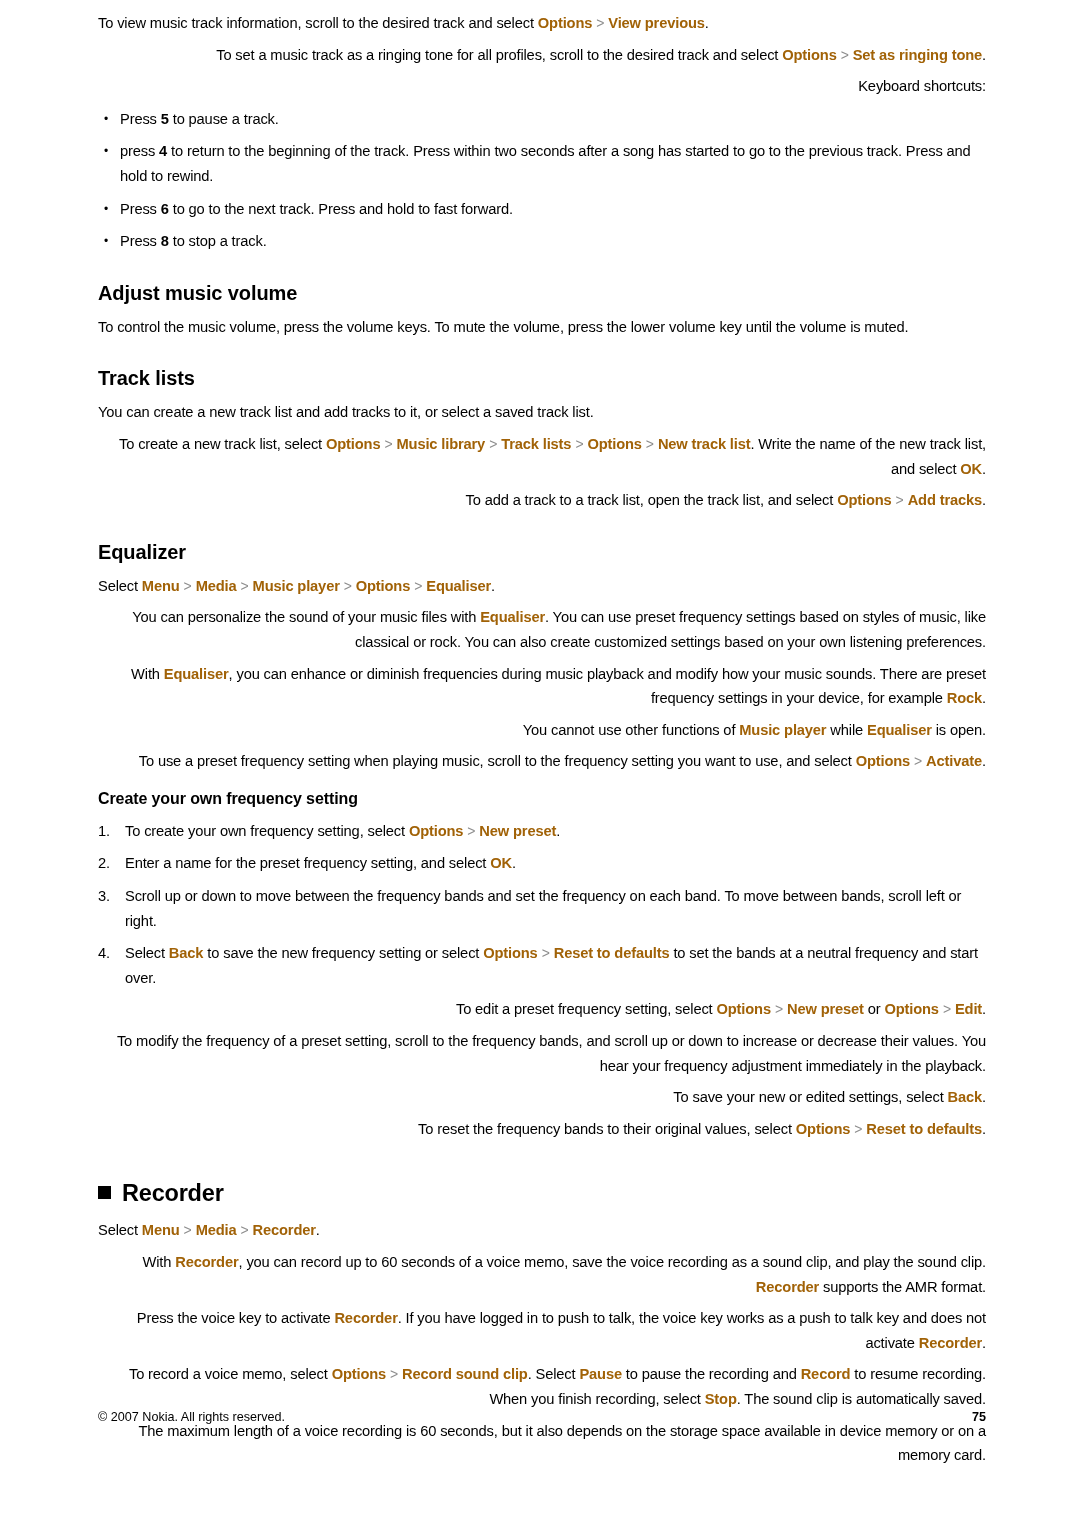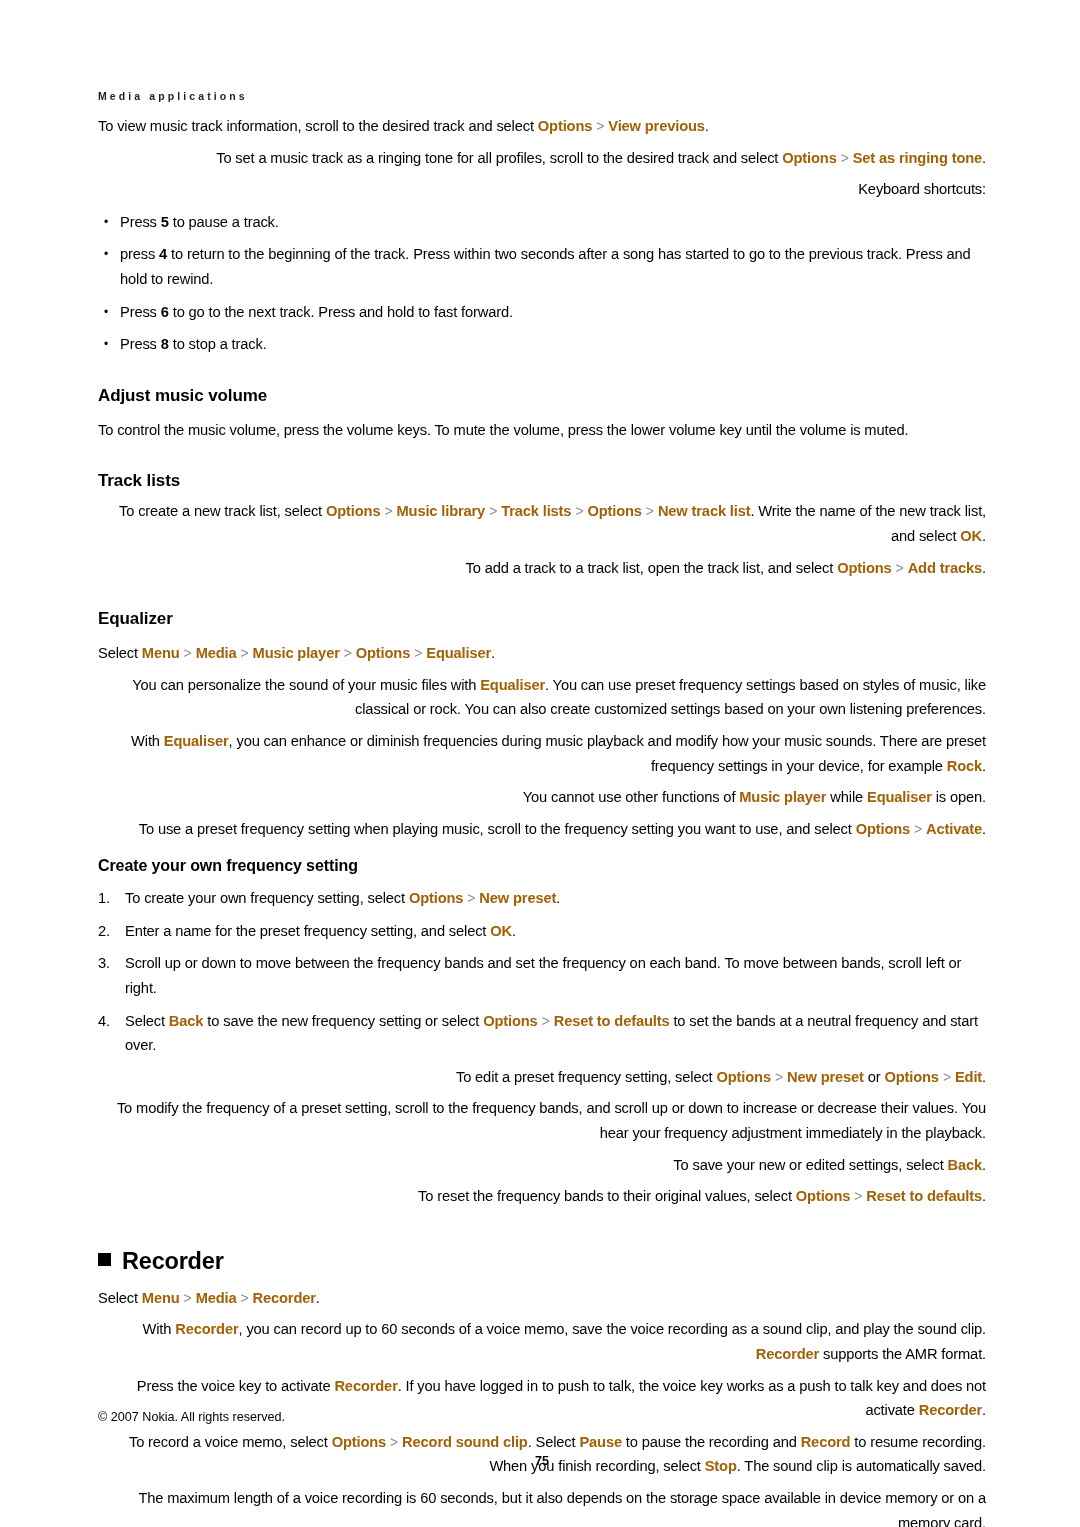--- a/index.html
+++ b/index.html
@@ -37,21 +37,21 @@
     letter-spacing: -0.15px;
   }
   .para {
     margin-top: 11px;
   }
   .para.tight {
     margin-top: 7px;
     text-align: right;
   }
   .h2 {
-    font-size: 17px;
+    font-size: 20px;
     font-weight: bold;
     letter-spacing: -0.1px;
     margin-top: 28px;
     margin-bottom: 0;
     line-height: 22px;
   }
   .h1 {
     font-size: 23.5px;
     font-weight: bold;
     letter-spacing: -0.2px;
@@ -144,50 +144,49 @@
     position: absolute;
     left: 0;
     top: 0;
     white-space: nowrap;
   }
   .footer .pageno {
     position: absolute;
     left: 0;
     top: 0;
     width: 888px;
-    text-align: center;
+    text-align: right;
     font-weight: bold;
     font-size: 12.6px;
-    margin-top: 44px;
   }
 </style>
 </head>
 <body>
 
 <div class="page">
 
-  <div class="running-head">Media applications</div>
 
   <p class="para"><span>To view music track information, scroll to the desired track and select </span><span class="lnk">Options</span><span class="sep">&gt;</span><span class="lnk">View previous</span><span>.</span></p>
 
   <p class="para tight"><span>To set a music track as a ringing tone for all profiles, scroll to the desired track and select </span><span class="lnk">Options</span><span class="sep">&gt;</span><span class="lnk">Set as ringing tone</span><span>.</span></p>
 
   <p class="para tight">Keyboard shortcuts:</p>
 
   <ul class="bullets">
     <li><span>Press </span><span class="bld">5</span><span> to pause a track.</span></li>
     <li><span>press </span><span class="bld">4</span><span> to return to the beginning of the track. Press within two seconds after a song has started to go to the previous track. Press and hold to rewind.</span></li>
     <li><span>Press </span><span class="bld">6</span><span> to go to the next track. Press and hold to fast forward.</span></li>
     <li><span>Press </span><span class="bld">8</span><span> to stop a track.</span></li>
   </ul>
 
   <div class="h2">Adjust music volume</div>
   <p class="para">To control the music volume, press the volume keys. To mute the volume, press the lower volume key until the volume is muted.</p>
 
   <div class="h2">Track lists</div>
+  <p class="para">You can create a new track list and add tracks to it, or select a saved track list.</p>
 
   <p class="para tight"><span>To create a new track list, select </span><span class="lnk">Options</span><span class="sep">&gt;</span><span class="lnk">Music library</span><span class="sep">&gt;</span><span class="lnk">Track lists</span><span class="sep">&gt;</span><span class="lnk">Options</span><span class="sep">&gt;</span><span class="lnk">New track list</span><span>. Write the name of the new track list, and select </span><span class="lnk">OK</span><span>.</span></p>
 
   <p class="para tight"><span>To add a track to a track list, open the track list, and select </span><span class="lnk">Options</span><span class="sep">&gt;</span><span class="lnk">Add tracks</span><span>.</span></p>
 
   <div class="h2">Equalizer</div>
 
   <p class="para"><span>Select </span><span class="lnk">Menu</span><span class="sep">&gt;</span><span class="lnk">Media</span><span class="sep">&gt;</span><span class="lnk">Music player</span><span class="sep">&gt;</span><span class="lnk">Options</span><span class="sep">&gt;</span><span class="lnk">Equaliser</span><span>.</span></p>
 
   <p class="para tight"><span>You can personalize the sound of your music files with </span><span class="lnk">Equaliser</span><span>. You can use preset frequency settings based on styles of music, like classical or rock. You can also create customized settings based on your own listening preferences.</span></p>

